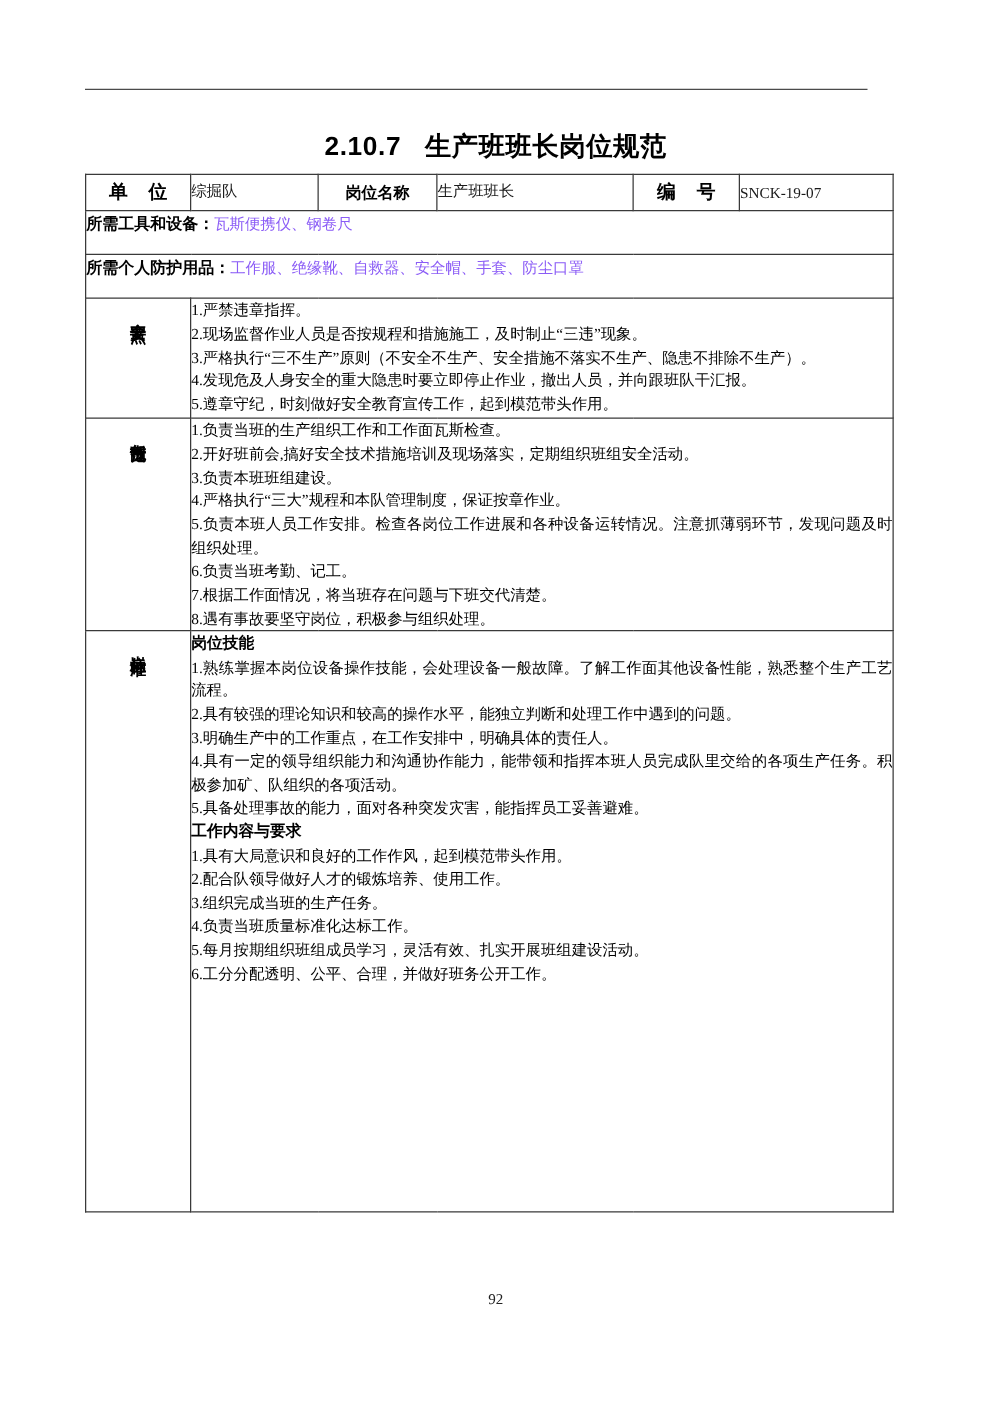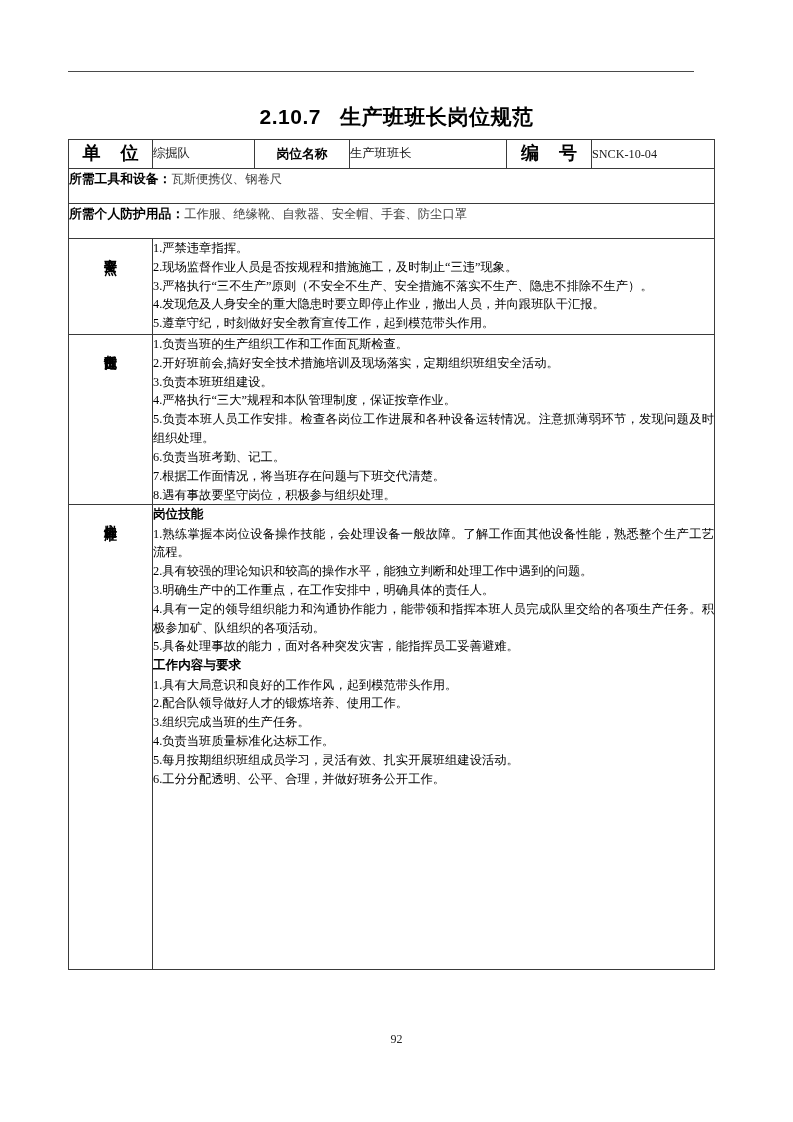--- a/index.html
+++ b/index.html
@@ -70,21 +70,21 @@
   .lbl-bold {
     font-family: Liberation Sans, sans-serif;
     font-weight: bold;
     font-size: 12.8px;
     text-align: center;
     letter-spacing: 0;
   }
   .lbl-spread {
     font-family: "Liberation Sans", "DejaVu Sans", sans-serif;
     font-weight: bold;
-    font-size: 18px;
+    font-size: 15px;
     text-align: center;
     white-space: pre;
   }
   .val-cell {
     padding: 3px 6px;
     font-size: 12.3px;
     color: #1a1a1a;
     margin-left: 47px;
   }
   .val-cell.mono-ish {
@@ -106,21 +106,21 @@
     vertical-align: middle;
     padding: 0 8px;
   }
   .full-row-cell .inline-label {
     font-family: "Liberation Sans", "DejaVu Sans", sans-serif;
     font-weight: bold;
     font-size: 12.8px;
   }
   .full-row-cell .inline-value {
     font-size: 12.3px;
-    color: #404040;
+    color: #8b5cf6;
   }
 
   
   .vlabel-cell {
     width: 84px;
     text-align: center;
     vertical-align: middle;
   }
   .vlabel {
     font-family: "Liberation Sans", "DejaVu Sans", sans-serif;
@@ -187,21 +187,21 @@
       <col style="width:123px">
     </colgroup>
     <tbody>
 
       <tr class="row-head">
         <td class="lbl-spread">单    位</td>
         <td class="val-cell">综掘队</td>
         <td class="lbl-bold">岗位名称</td>
         <td class="val-cell">生产班班长</td>
         <td class="lbl-spread">编    号</td>
-        <td class="val-cell mono-ish">SNCK-10-04</td>
+        <td class="val-cell mono-ish">SNCK-19-07</td>
       </tr>
 
 
       <tr>
         <td class="full-row-cell" colspan="6">
           <span class="inline-label">所需工具和设备：</span><span class="inline-value">瓦斯便携仪、钢卷尺</span>
         </td>
       </tr>
 
       <tr>

